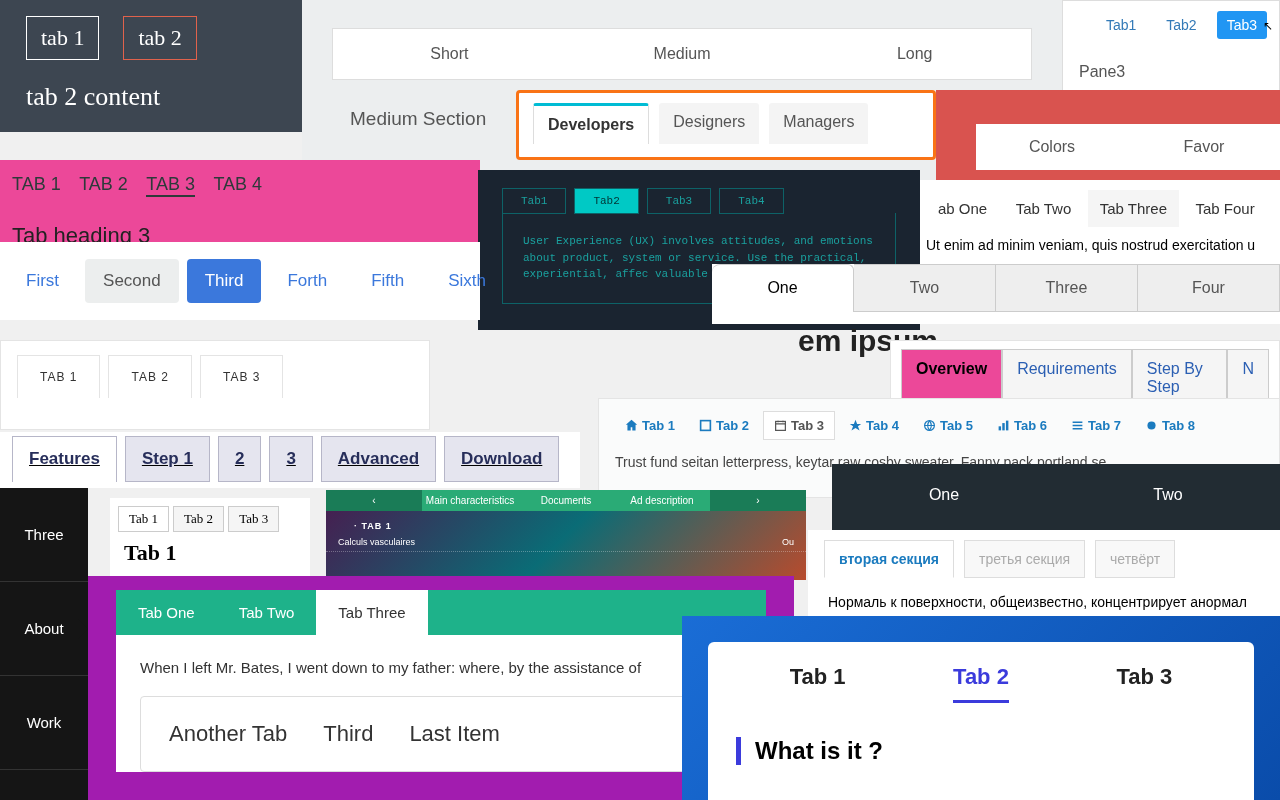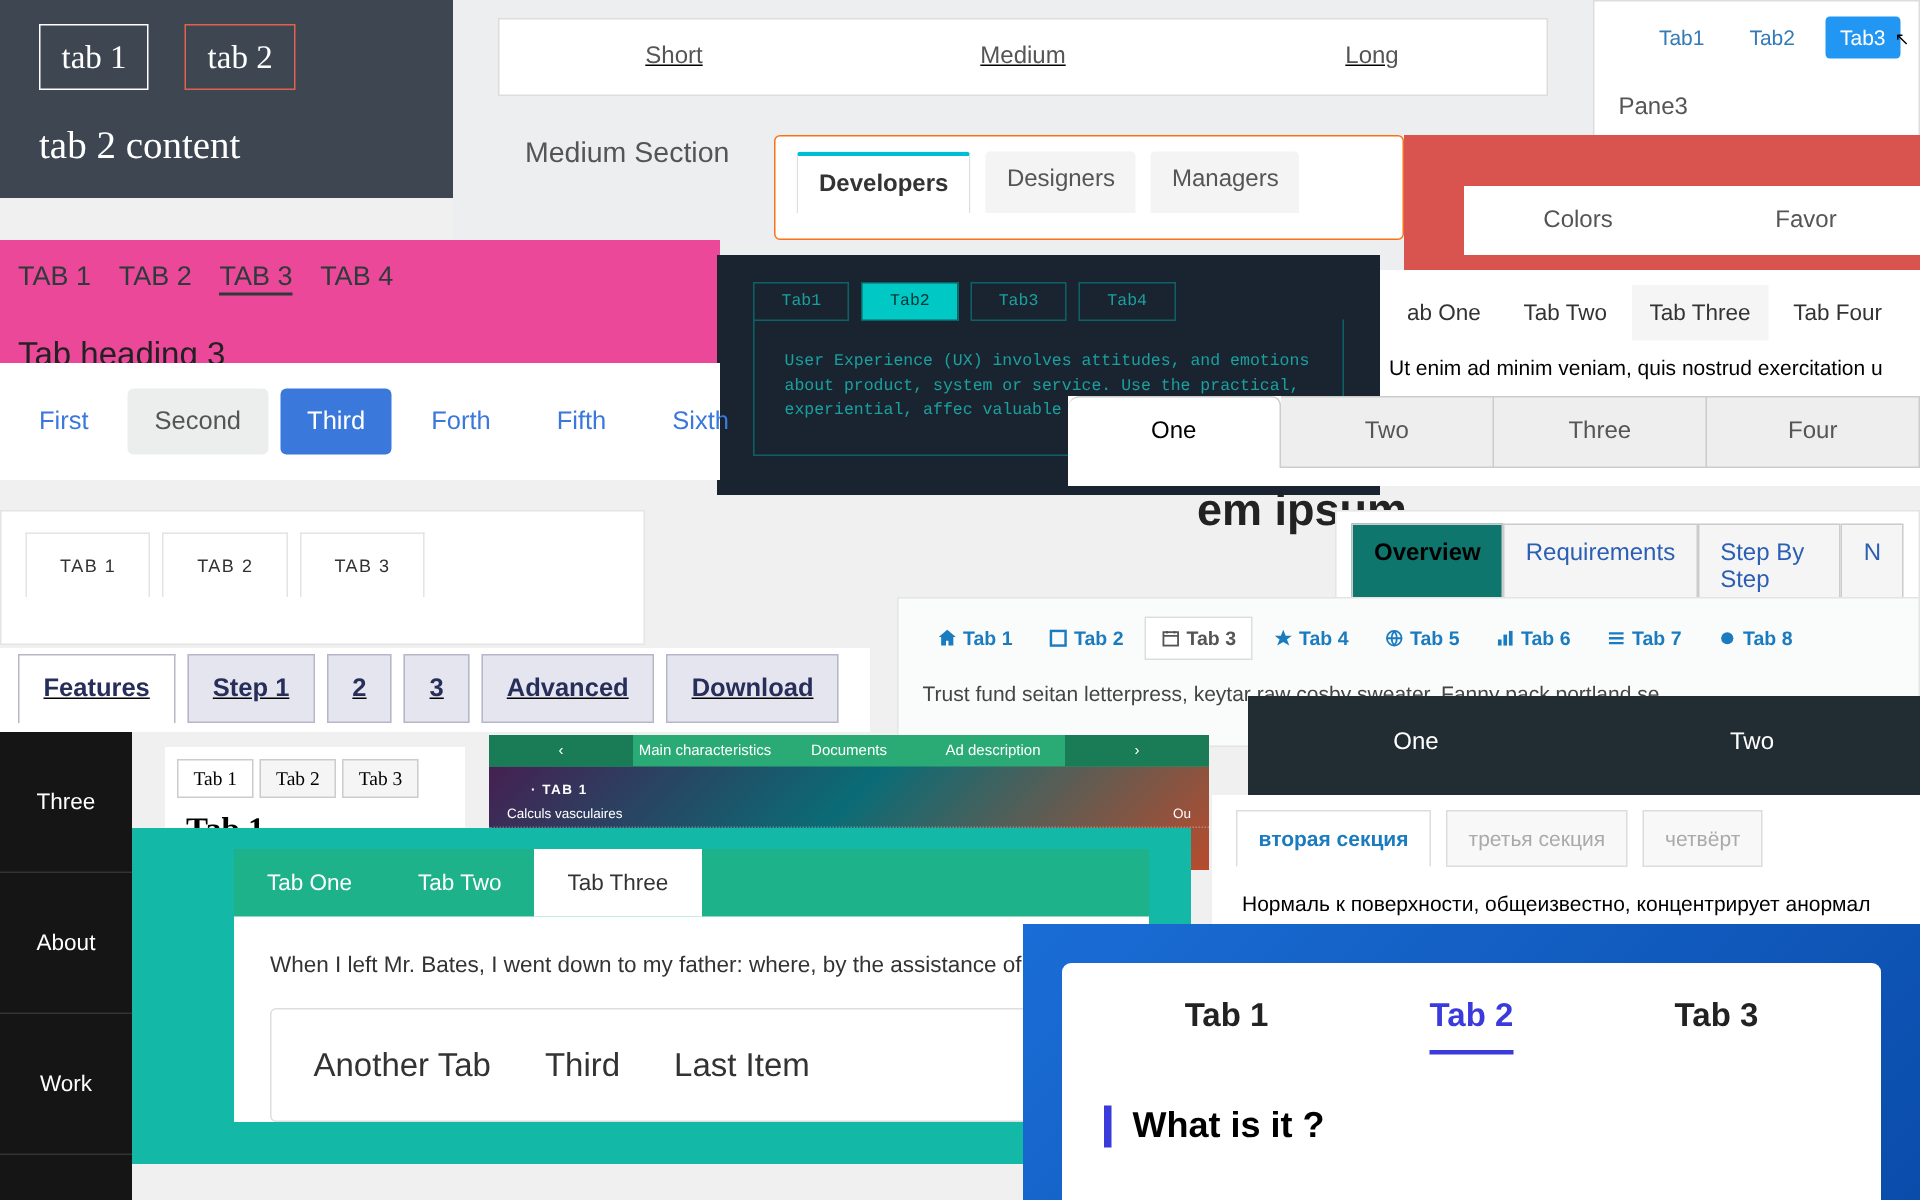--- a/index.html
+++ b/index.html
@@ -7,34 +7,34 @@
   .panel { position: absolute; }
 
   
   .A { left:0; top:0; width:302px; height:132px; background:#3d4651; padding:16px 26px; color:#fff; font-family:Georgia,serif; }
   .A .tbox { display:inline-block; border:1px solid #fff; padding:8px 14px; font-size:22px; margin-right:20px; }
   .A .tbox.active { border-color:#e0624c; }
   .A .content { margin-top:22px; font-size:26px; color:#fff; }
 
   
   .B { left:302px; top:0; width:760px; height:180px; background:#eceeef; }
-  .B .bar { display:flex; background:#fff; border:1px solid #ddd; margin:12px 30px 0;text-decoration:underline; }
+  .B .bar { display:flex; background:#fff; border:1px solid #ddd; margin:28px 30px 0; }
   .B .bar span { flex:1; text-align:center; padding:16px; color:#555; font-size:16px; }
   .B .title { margin:28px 0 0 48px; font-size:19px; color:#555; }
 
   
   .C { left:1062px; top:0; width:218px; height:120px; background:#fff; border:1px solid #ddd; }
   .C .tabs { display:flex; justify-content:flex-end; gap:10px; padding:10px 12px 0; }
   .C .tabs span { padding:6px 10px; color:#337ab7; font-size:14px; border-radius:3px; position:relative; }
   .C .tabs .on { background:#2196f3; color:#fff; }
   .C .cursor { position:absolute; right:6px; top:18px; font-size:12px; }
   .C .pane { padding:24px 16px; color:#555; }
 
   
-  .D { left:516px; top:90px; width:420px; height:70px; background:#fff; border:1px solid #f97316; border-radius:4px; }
+  .D { left:516px; top:90px; width:420px; height:70px; background:#fff; border:3px solid #f97316; border-radius:4px; }
   .D .row { display:flex; gap:10px; padding:10px 14px; }
   .D .t { padding:10px 14px; background:#f4f4f4; color:#555; border-radius:3px 3px 0 0; }
   .D .t.on { background:#fff; border-top:3px solid #00bcd4; border-left:1px solid #ddd; border-right:1px solid #ddd; font-weight:bold; color:#333; }
 
   
   .E { left:0; top:132px; width:480px; height:84px; background:#ec4899; padding:14px 12px;margin-top:28px; }
   .E .tabs span { display:inline-block; margin-right:14px; color:#2d3a3a; font-size:18px; }
   .E .tabs .on { border-bottom:2px solid #2d3a3a; }
   .E h3 { margin-top:26px; font-size:22px; font-weight:normal; color:#222; }
 
@@ -70,21 +70,21 @@
 
   
   .K { left:0; top:340px; width:430px; height:90px; background:#fff; border:1px solid #e4e4e4; }
   .K .tabs { display:flex; gap:8px; padding:14px 16px 0; }
   .K .tabs span { border:1px solid #e4e4e4; border-bottom:0; padding:14px 22px; font-size:12px; letter-spacing:1px; color:#333; background:#fff; }
 
   
   .L { left:890px; top:340px; width:390px; height:60px; background:#fff; border:1px solid #e4e4e4; }
   .L .tabs { display:flex; padding:8px 10px 0; }
   .L .tabs span { border:1px solid #ccc; padding:10px 14px; font-size:16px; color:#2b5fb3; background:#f5f5f5; }
-  .L .tabs .on { background:#0f766e; color:#000; font-weight:bold; }
+  .L .tabs .on { background:#ec4899; color:#000; font-weight:bold; }
 
   
   .M { left:798px; top:324px; font-size:30px; font-weight:bold; color:#222; }
 
   
   .N { left:598px; top:398px; width:682px; height:100px; background:#fafbfb; border:1px solid #e4e4e4; }
   .N .tabs { display:flex; gap:4px; padding:12px 16px; font-size:13px; }
   .N .tabs span { color:#1b7bbf; display:flex; align-items:center; gap:4px; padding:6px 10px; }
   .N .tabs .on { background:#fff; border:1px solid #ddd; color:#555; }
   .N .icon { width:13px; height:13px; display:inline-block; }
@@ -121,21 +121,21 @@
   .S .tabs span { border:1px solid #ddd; padding:10px 14px; color:#aaa; font-size:14px; background:#f8f8f8; }
   .S .tabs .on { color:#1b7bbf; font-weight:bold; background:#fff; border-bottom-color:#fff; }
   .S .txt { padding:16px 20px 0; font-size:14px; white-space:nowrap; }
 
   
   .T { left:0; top:488px; width:88px; height:312px; background:#151515; }
   .T .item { color:#fff; text-align:center; padding:38px 0; font-size:15px; border-bottom:1px solid #333; position:relative; }
   .T .item.on::after { content:""; position:absolute; right:-10px; top:50%; transform:translateY(-50%); border:10px solid transparent; border-left-color:#151515; }
 
   
-  .U { left:88px; top:552px; width:706px; height:224px; background:#14b8a6;padding-left:40px; }
+  .U { left:88px; top:576px; width:706px; height:224px; background:#a21caf; }
   .U .inner { background:#fff; margin:14px 28px; }
   .U .tabs { display:flex; background:#1eb28a; }
   .U .tabs span { padding:14px 22px; color:#fff; font-size:15px; }
   .U .tabs .on { background:#fff; color:#333; }
   .U .txt { padding:24px 24px 10px; font-size:15px; color:#333; white-space:nowrap; }
 
   
   .V { margin:10px 24px; border:1px solid #ddd; border-radius:4px; padding:12px; display:flex; gap:4px; }
   .V span { padding:12px 16px; font-size:22px; color:#333; }
   .V .on { color:#2b7cd3; border:1px solid #ddd; border-radius:3px; }

